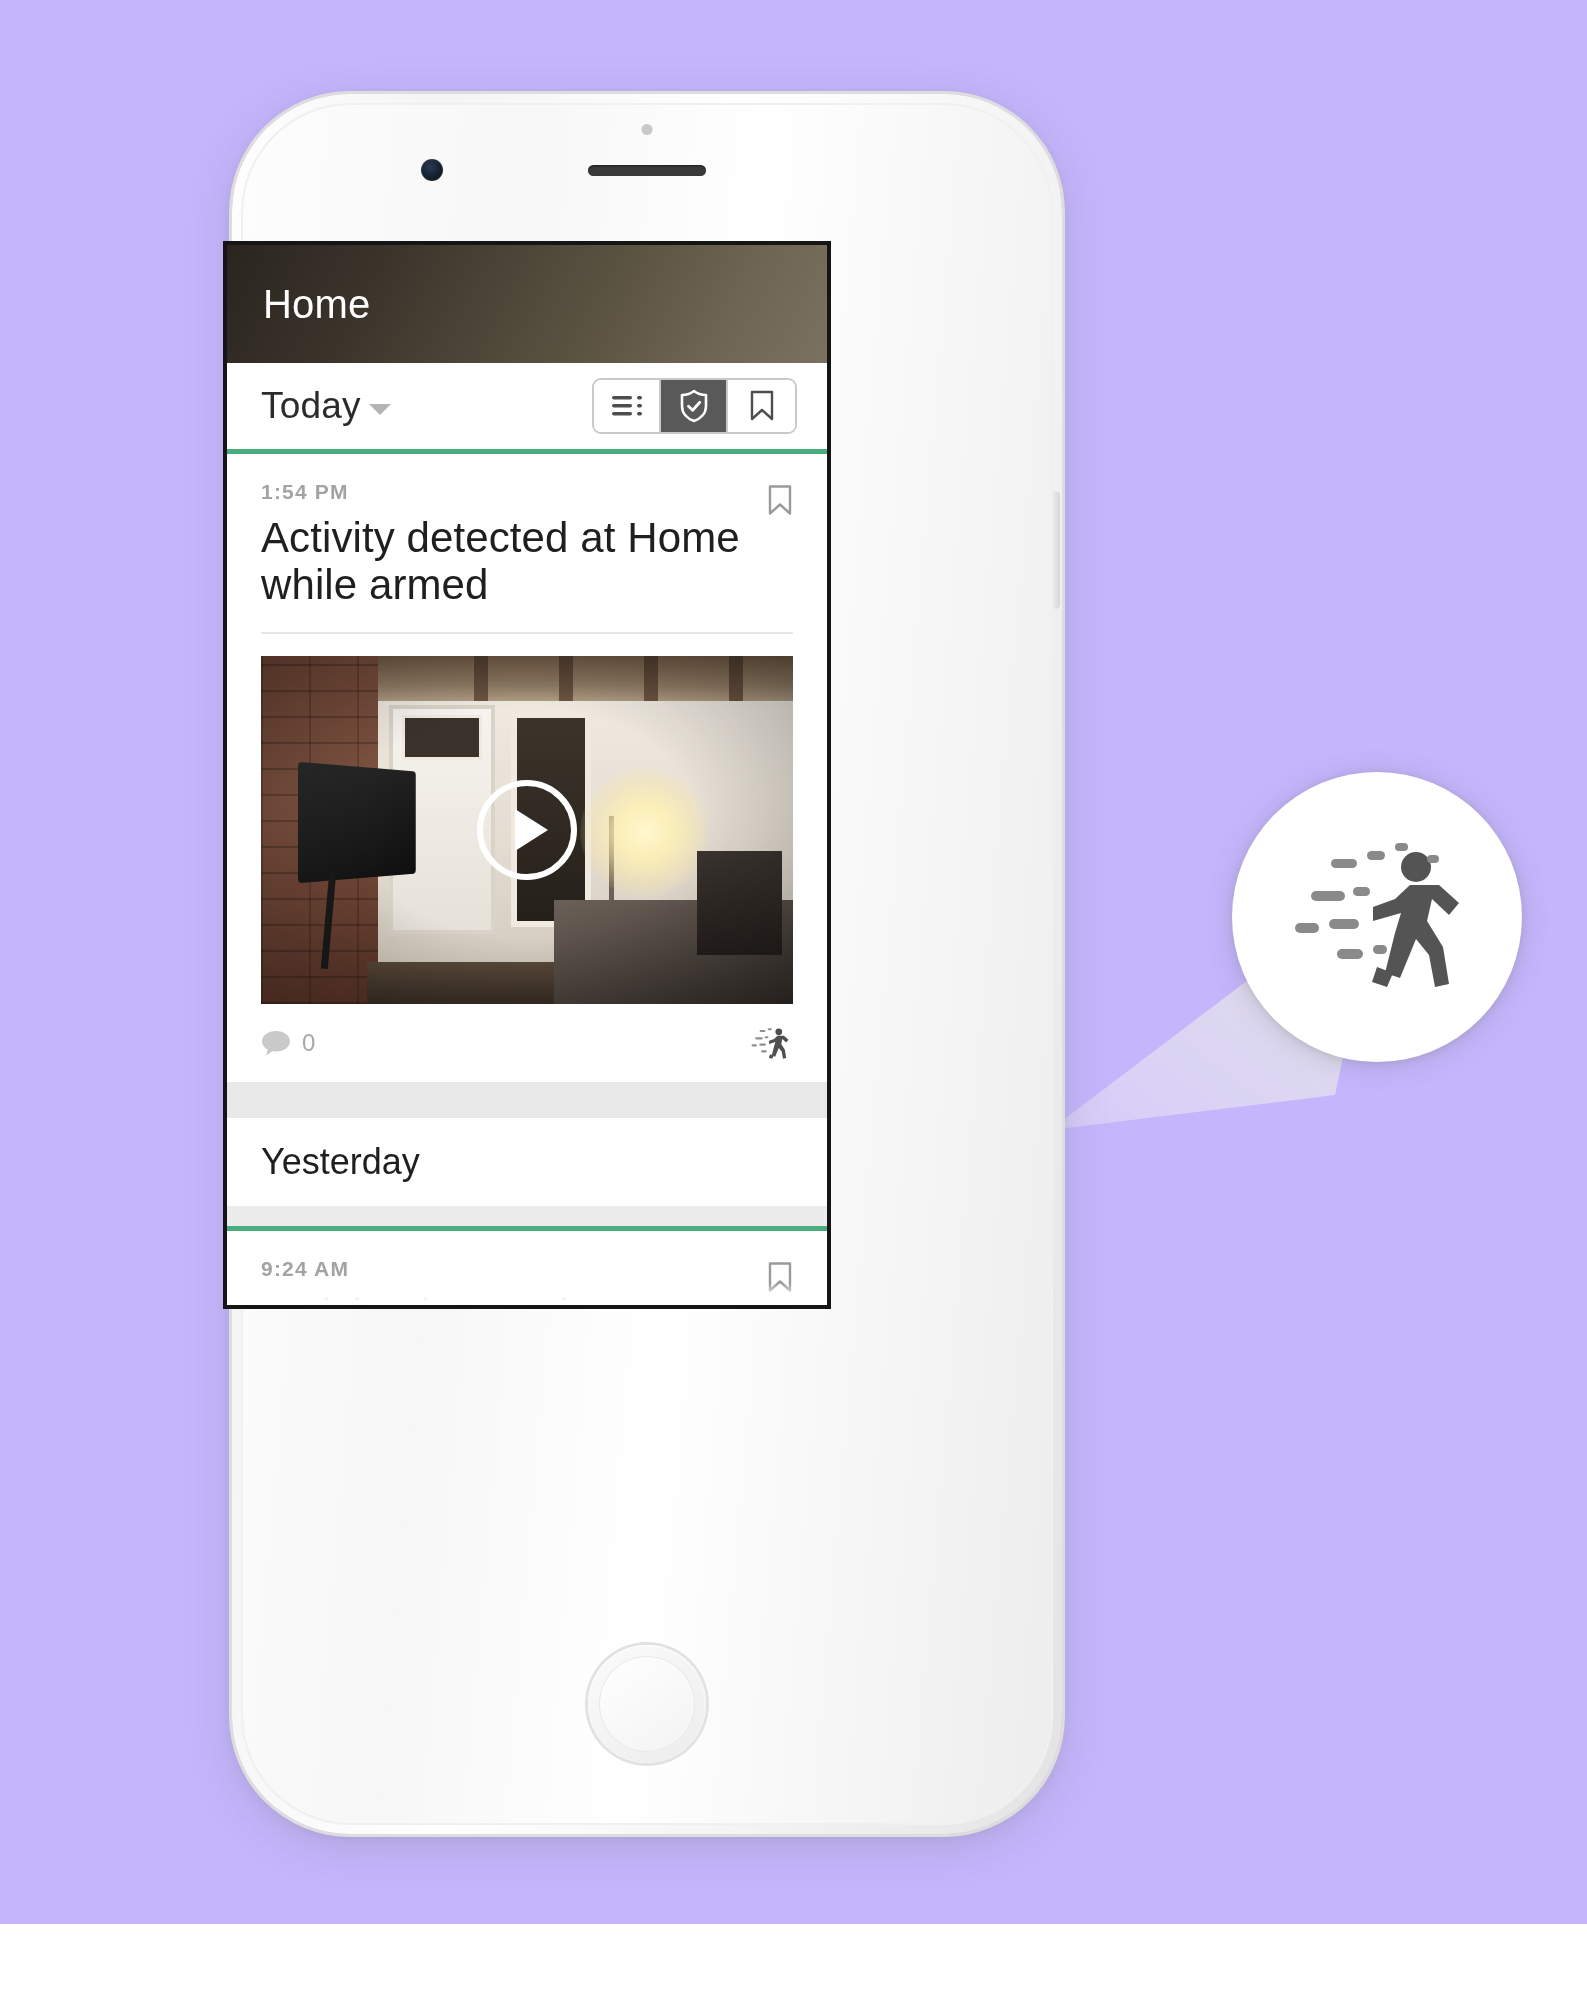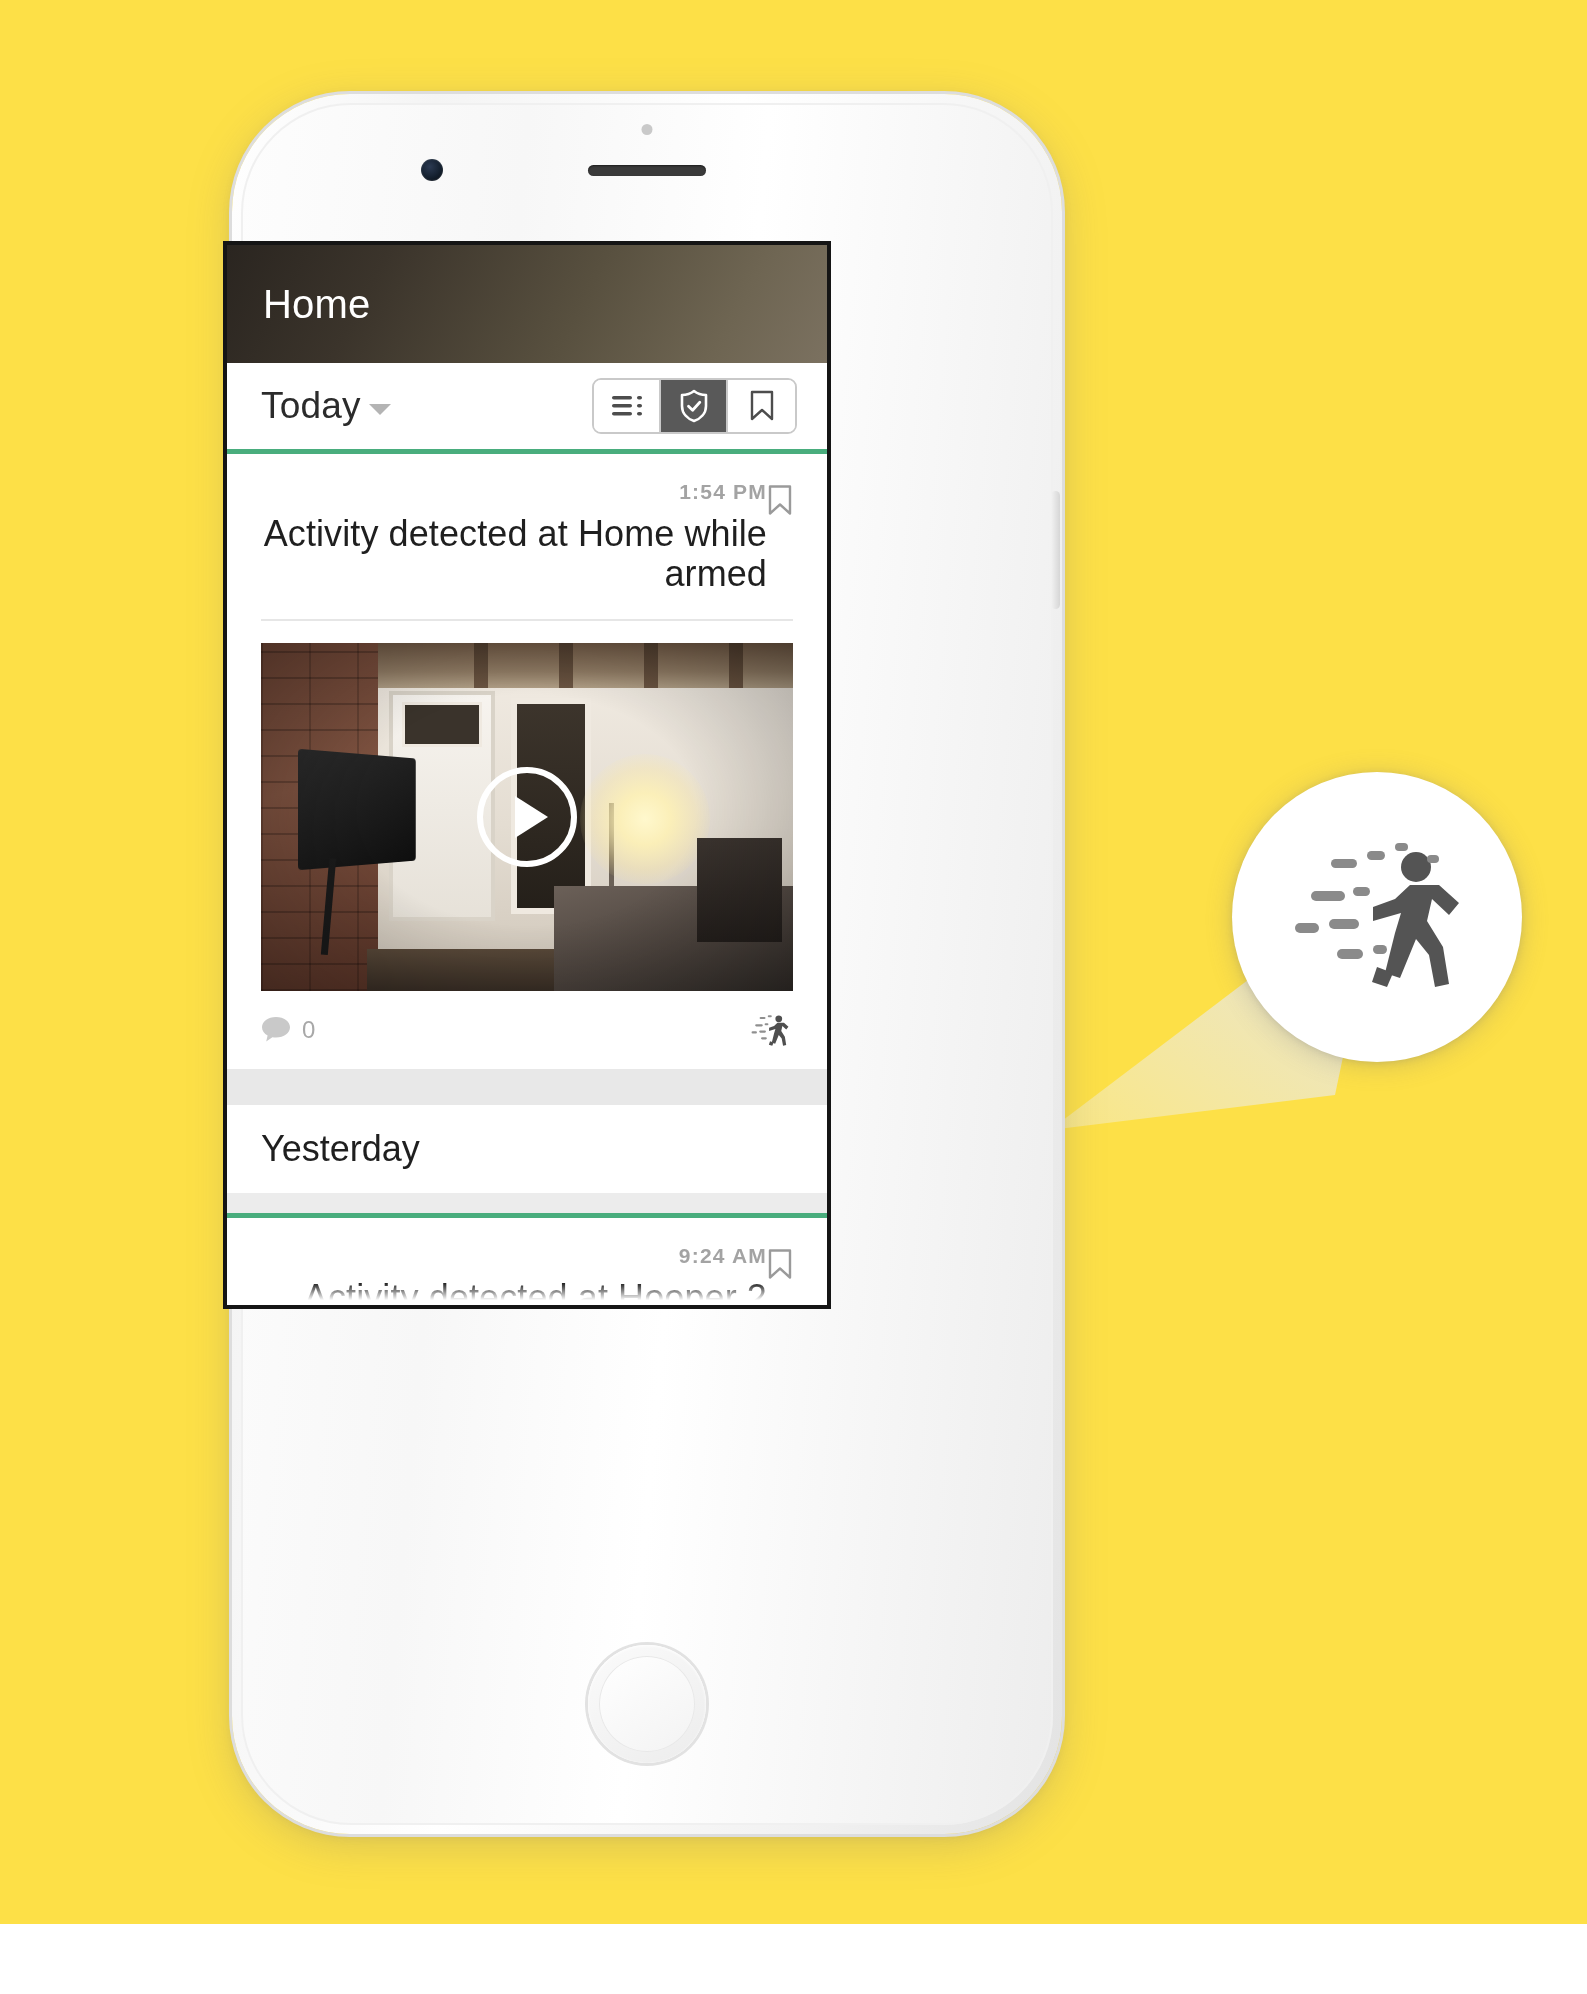--- a/index.html
+++ b/index.html
@@ -2,21 +2,21 @@
 <html><head>
 <meta charset="utf-8">
 <style>
   * { box-sizing: border-box; margin: 0; padding: 0; }
   html, body {
     width: 1587px; height: 1994px;
     background: #ffffff;
     font-family: "Liberation Sans", sans-serif;
     overflow: hidden;
   }
-  .stage { position: relative; width: 1587px; height: 1924px; background: #fde047; text-align: right; }
+  .stage { position: relative; width: 1587px; height: 1924px; background: #c4b5fd; }
 
   
   .callout-pointer {
     position: absolute;
     left: 1050px; top: 880px;
     width: 400px; height: 360px;
     z-index: 2;
   }
 
   
@@ -150,21 +150,21 @@
 
   .green-rule { height:5px; background:#49ad7d; }
   .grey-band  { height:36px; background:#e8e8e8; }
   .grey-band-thin { height:20px; background:#ececec; }
 
   
   .card { background:#ffffff; padding: 0 34px; border-radius: 23px; }
   .card-head { display:flex; justify-content:space-between; align-items:flex-start; padding-top:26px; }
   .card-time { font-size:21px; font-weight:bold; color:#a3a3a3; letter-spacing:1.2px; }
   .card-title {
-    font-size:36px; font-weight:300; color:#1f1f1f; line-height:1.12;
+    font-size:42px; font-weight:300; color:#1f1f1f; line-height:1.12;
     margin-top:10px; letter-spacing:.1px;
   }
   .card-divider { height:2px; background:#e6e6e6; margin-top:24px; }
 
   .thumb {
     position:relative;
     height:348px;
     margin-top:22px;
     overflow:hidden;
     background:#2c2722;

